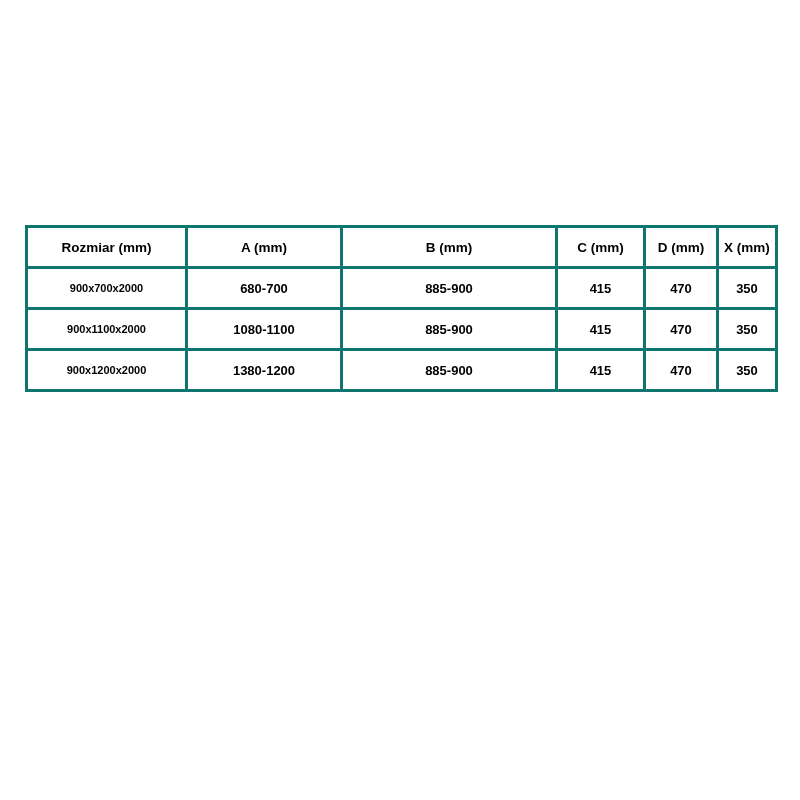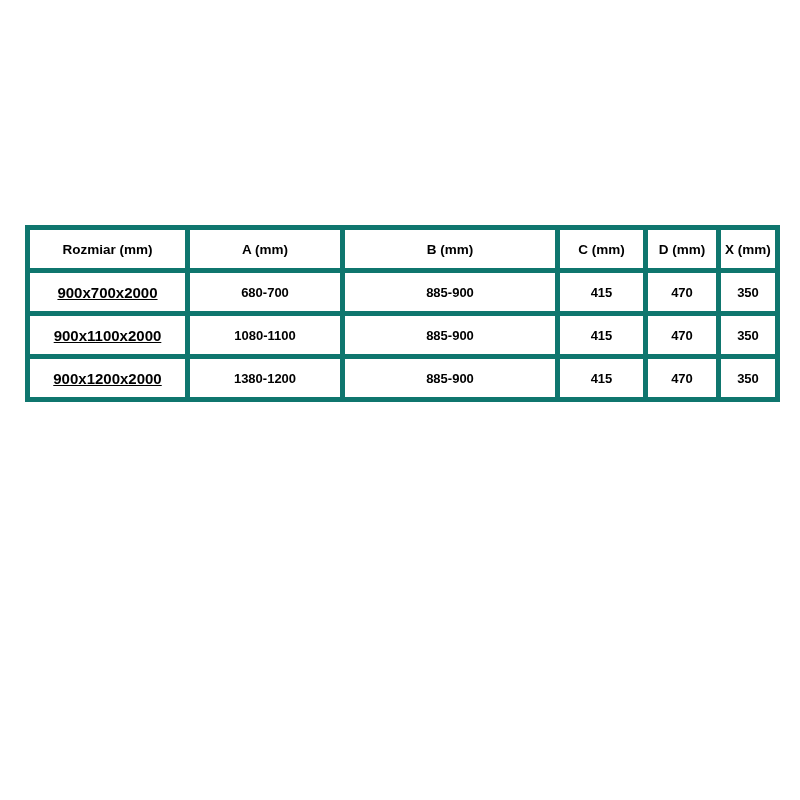--- a/index.html
+++ b/index.html
@@ -26,41 +26,41 @@
     top: 225px;
     width: 750px;
   }
   table.spec {
     border-collapse: collapse;
     width: 750px;
     table-layout: fixed;
   }
   table.spec th,
   table.spec td {
-    border: 5px solid #0f766e;
+    border: 3px solid #0f766e;
     text-align: center;
     font-weight: bold;
     font-size: 13px;
     height: 38px;
     padding: 0 2px;
     white-space: nowrap;
     background: #ffffff;
   }
   table.spec thead th {
     font-size: 13.5px;
   }
   
   col.c-size  { width: 160px; }
   col.c-a     { width: 155px; }
   col.c-b     { width: 215px; }
   col.c-c     { width: 88px; }
   col.c-d     { width: 73px; }
   col.c-x     { width: 59px; }
 
-  table.spec tbody td.size-cell { font-size: 15px; text-decoration: underline; }
+  table.spec tbody td.size-cell { font-size: 11px; }
 </style>
 </head>
 <body>
 
 <div class="page">
   <div class="table-wrap">
     <table class="spec">
       <colgroup>
         <col class="c-size">
         <col class="c-a">

